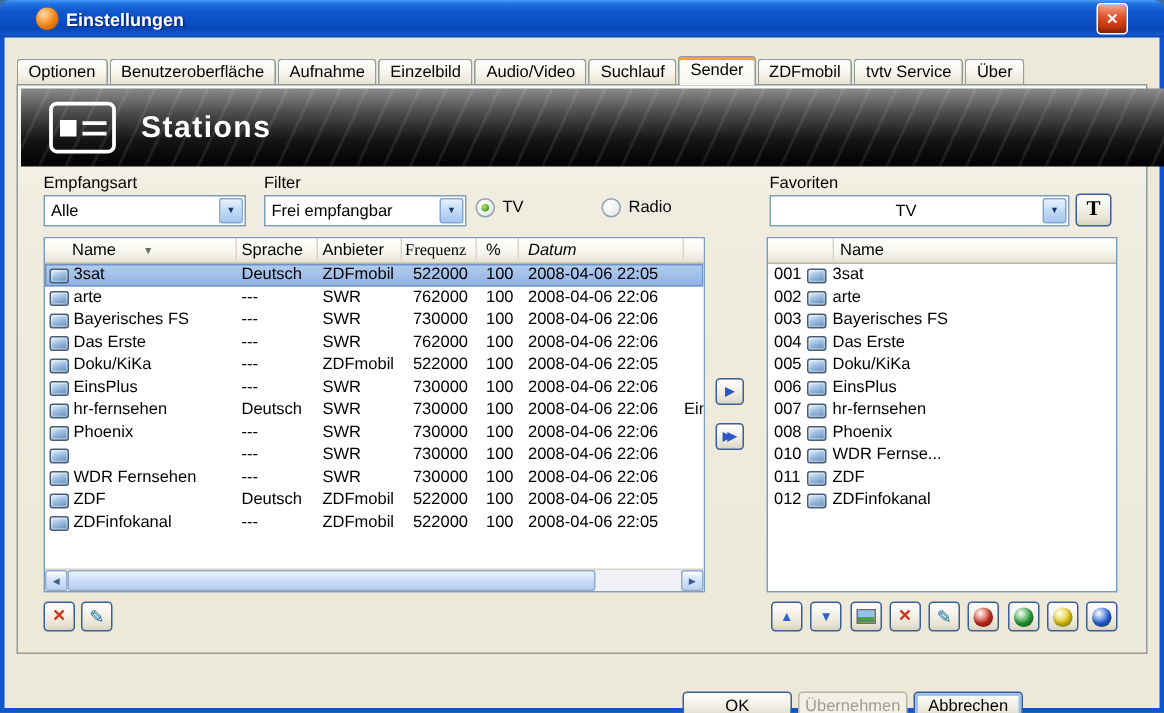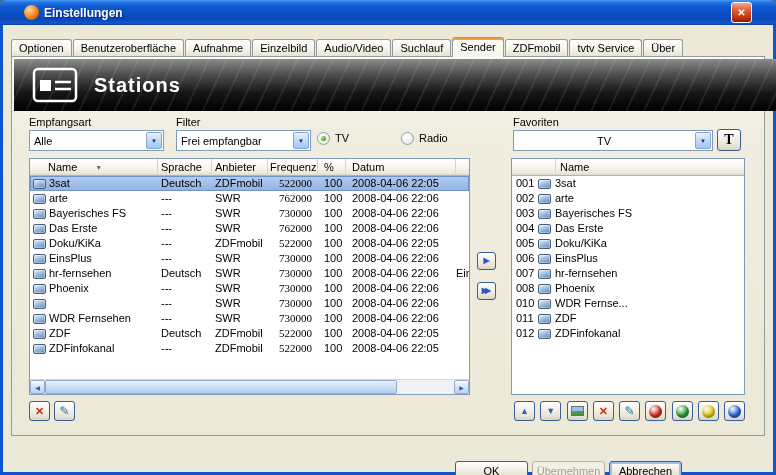--- a/index.html
+++ b/index.html
@@ -64,34 +64,34 @@
 
   
   .table { position:absolute; background:#fff; border:1px solid #7F9DB9; }
   .stations  { left:17px;  top:101px; width:441px; height:237px; }
   .favorites { left:499px; top:101px; width:234px; height:237px; }
   .thead { position:absolute; left:0; top:0; right:0; height:17px; display:flex; }
   .th { height:17px; display:flex; align-items:center; white-space:nowrap; overflow:hidden;
     background:linear-gradient(180deg,#FFFFFF 0%,#FAF9F4 40%,#EFEDE2 80%,#E2DECC 100%);
     border-right:1px solid #D8D4C6; border-bottom:1px solid #B8B4A2; }
   .h-name{width:128px;padding-left:18px;} .h-spr{width:54px;padding-left:3px;}
-  .h-anb{width:56px;padding-left:3px;}   .h-frq{width:50px;padding-left:2px;}
-  .h-pct{width:28px;padding-left:6px;}   .h-dat{width:110px;padding-left:6px;}
+  .h-anb{width:56px;padding-left:3px;}   .h-frq{width:50px;padding-left:2px;font-family:Liberation Serif, serif;}
+  .h-pct{width:28px;padding-left:6px;}   .h-dat{width:110px;padding-left:6px;font-style:italic;}
   .h-fill{flex:1;border-right:none;}
   .h-fnum{width:44px;} .h-fname{flex:1;padding-left:4px;border-right:none;}
   .sortglyph { font-size:7px; color:#6B6B60; margin-left:18px; }
 
   .tbody { position:absolute; left:0; right:0; top:17px; bottom:0; overflow:hidden; background:#fff; }
   .stations .tbody { bottom:15px; }
   .trow { display:flex; height:15px; align-items:center; }
   .trow.sel { background:linear-gradient(180deg,#B4CDEF,#8FB2E2); box-shadow:inset 0 0 0 1px #7094C8; }
   .td { height:15px; line-height:15px; white-space:nowrap; overflow:hidden; }
   .r-name{width:128px;padding-left:3px;display:flex;align-items:center;gap:3px;}
   .r-spr{width:54px;padding-left:3px;} .r-anb{width:56px;padding-left:3px;}
-  .r-frq{width:50px;text-align:right;padding-right:6px;font-family:Liberation Serif, serif;}
+  .r-frq{width:50px;text-align:right;padding-right:6px;}
   .r-pct{width:28px;padding-left:6px;} .r-dat{width:110px;padding-left:6px;}
   .r-fnum{width:26px;padding-left:4px;}
   .r-fname{flex:1;display:flex;align-items:center;gap:4px;overflow:hidden;padding-left:0;}
   .nm { white-space:nowrap; overflow:hidden; }
   .tvicon { width:13px; height:10px; flex:0 0 auto; border:1px solid #4A5D75; border-radius:2px;
     background:linear-gradient(160deg,#EAF3FC 0%,#9FC0E2 45%,#5E87B8 100%);
     box-shadow:inset 0 0 0 1px rgba(255,255,255,0.35); }
   .edge-frag { position:absolute; left:426px; top:90px; height:15px; line-height:15px; white-space:nowrap; }
 
   

